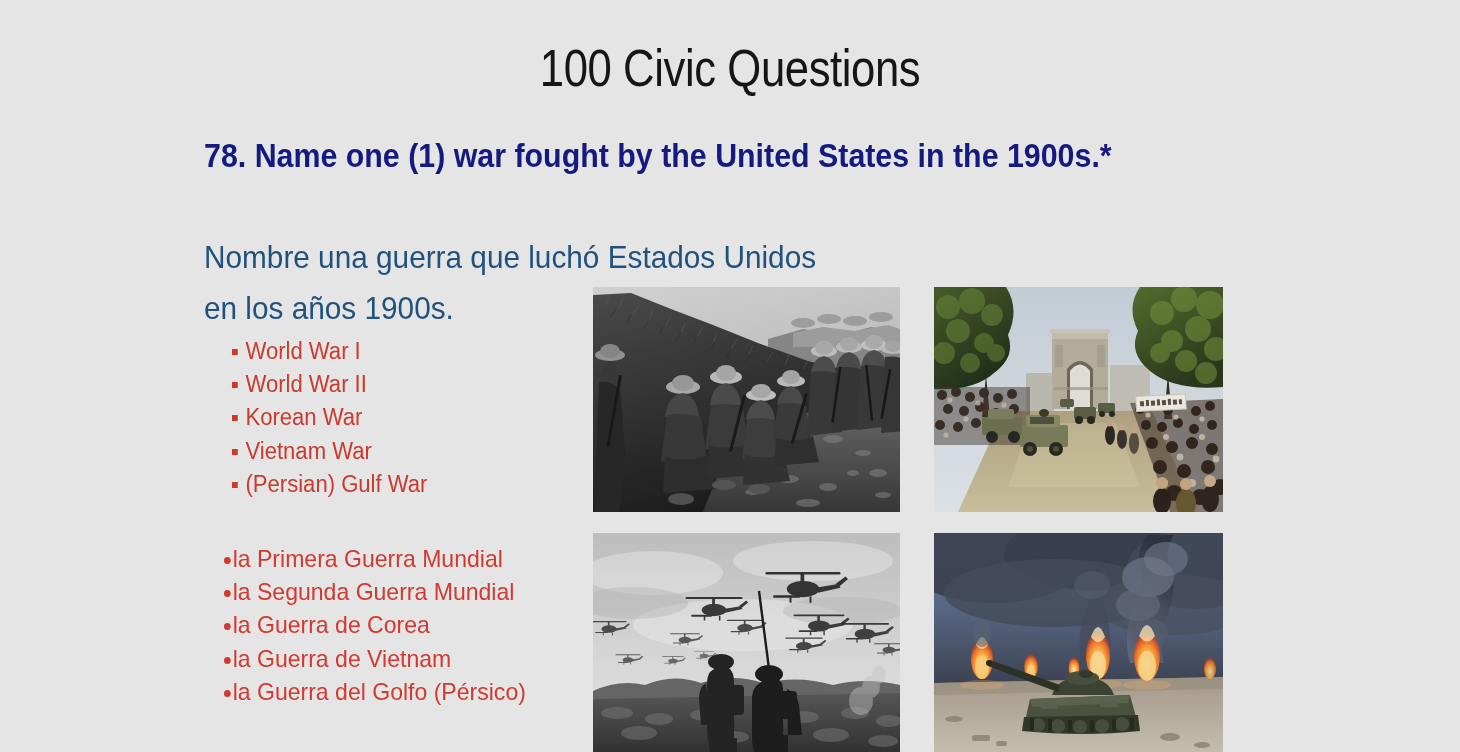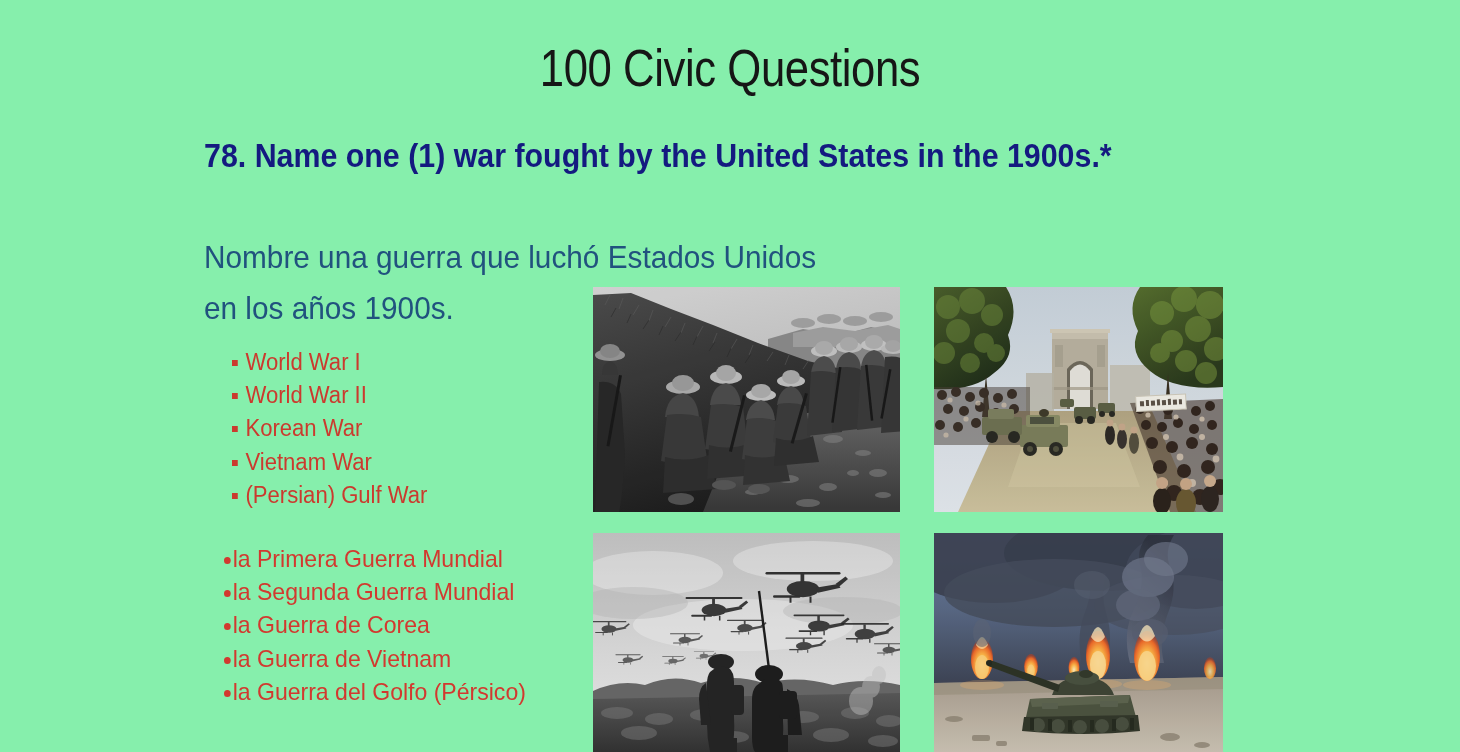--- a/index.html
+++ b/index.html
@@ -12,21 +12,21 @@
     height: 752px;
     position: relative;
     overflow: hidden;
     font-family: "Liberation Sans", sans-serif;
     -webkit-font-smoothing: antialiased;
   }
 
   .slide {
     position: absolute;
     inset: 0;
-    background: #86efac;
+    background: #e5e5e5;
   }
 
   
   .slide-title {
     position: absolute;
     left: 0;
     top: 36px;
     width: 1460px;
     text-align: center;
     font-size: 52px;
@@ -64,21 +64,21 @@
     color: #21527e;
     transform: scaleX(0.93);
     transform-origin: left top;
   }
   .question-es .line { display: block; }
 
   
   .answers-en {
     position: absolute;
     left: 232px;
-    top: 346px;
+    top: 335px;
     width: 350px;
   }
   .answers-en .ans-row {
     font-size: 23px;
     line-height: 33.2px;
     color: #cb3a2e;
     white-space: nowrap;
     transform: scaleX(0.96);
     transform-origin: left top;
   }

